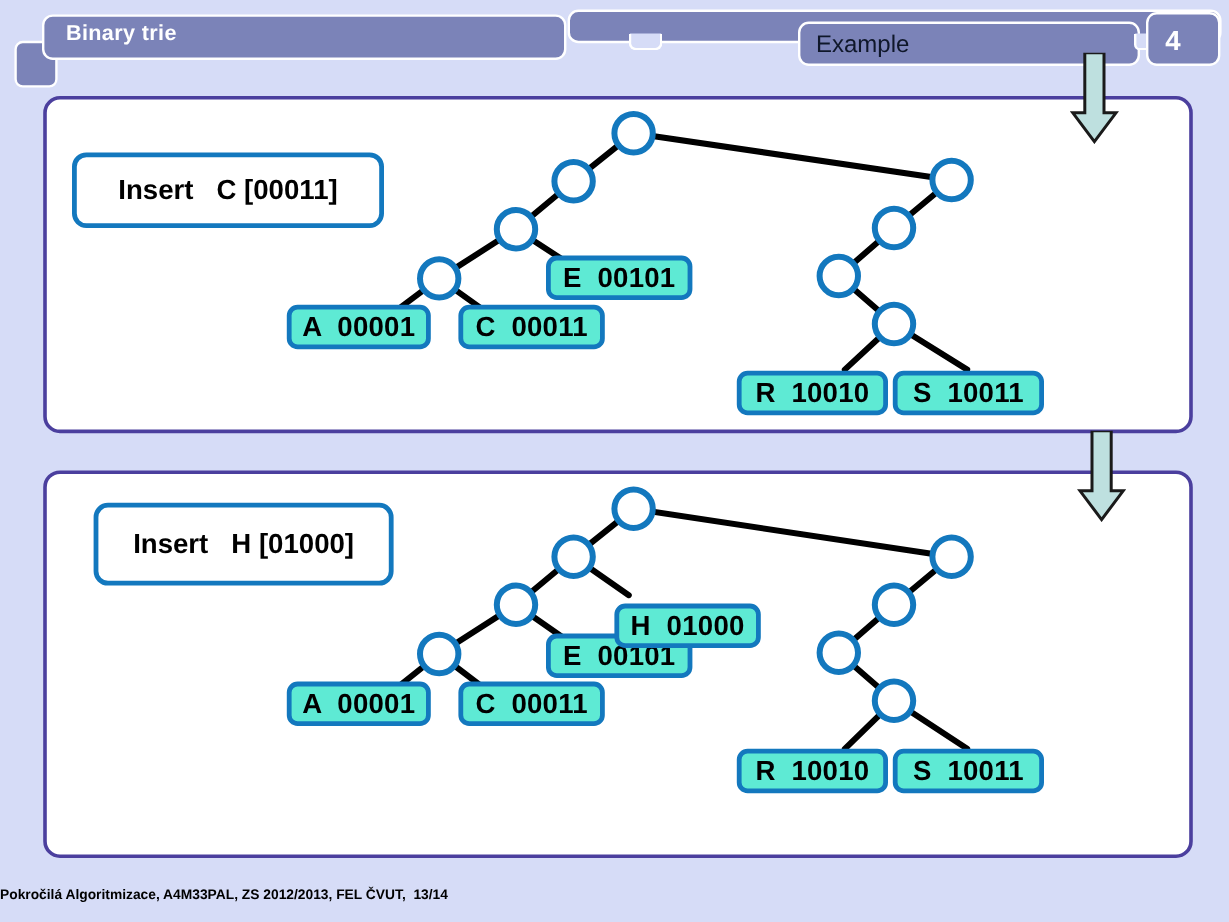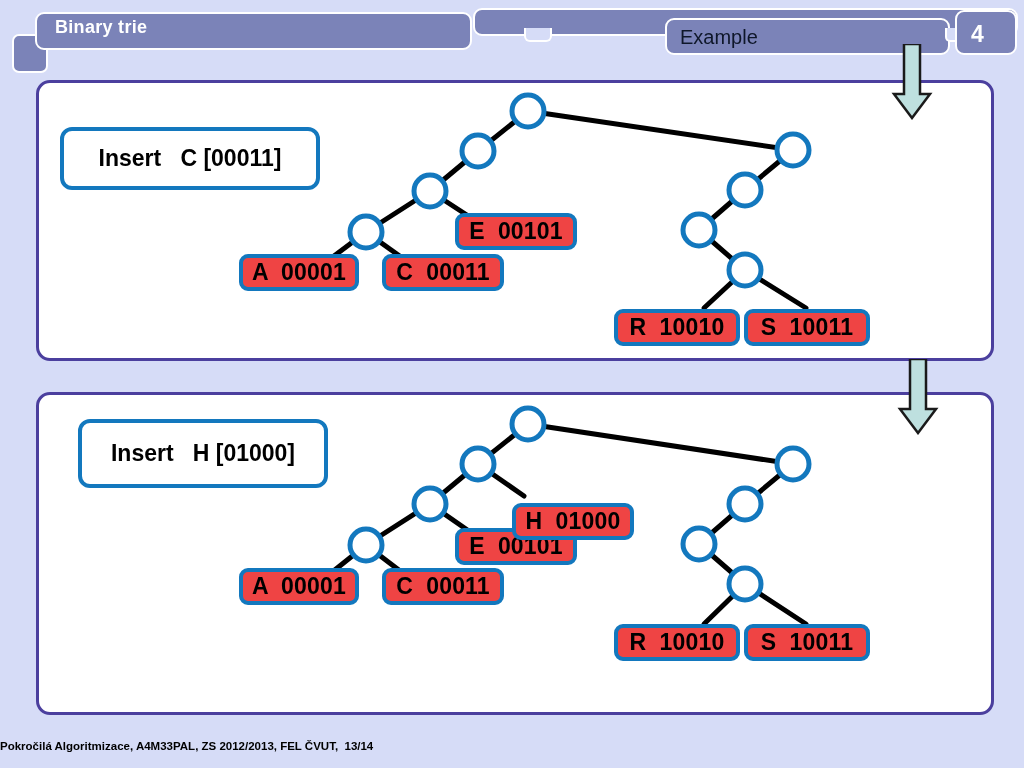--- a/index.html
+++ b/index.html
@@ -148,21 +148,21 @@
     pointer-events: none;
   }
   #trie-1 { left: 36px; top: 80px;  width: 958px; height: 281px; }
   #trie-2 { left: 36px; top: 392px; width: 958px; height: 323px; }
 
   
   .leaf-box {
     position: absolute;
     border: 4px solid #1378BE;
     border-radius: 9px;
-    background: #ef4444;
+    background: #5eead4;
     box-sizing: border-box;
     display: flex;
     align-items: center;
     justify-content: center;
     height: 37px;
   }
   .leaf-label {
     font-size: 23px;
     font-weight: bold;
     color: #000000;

